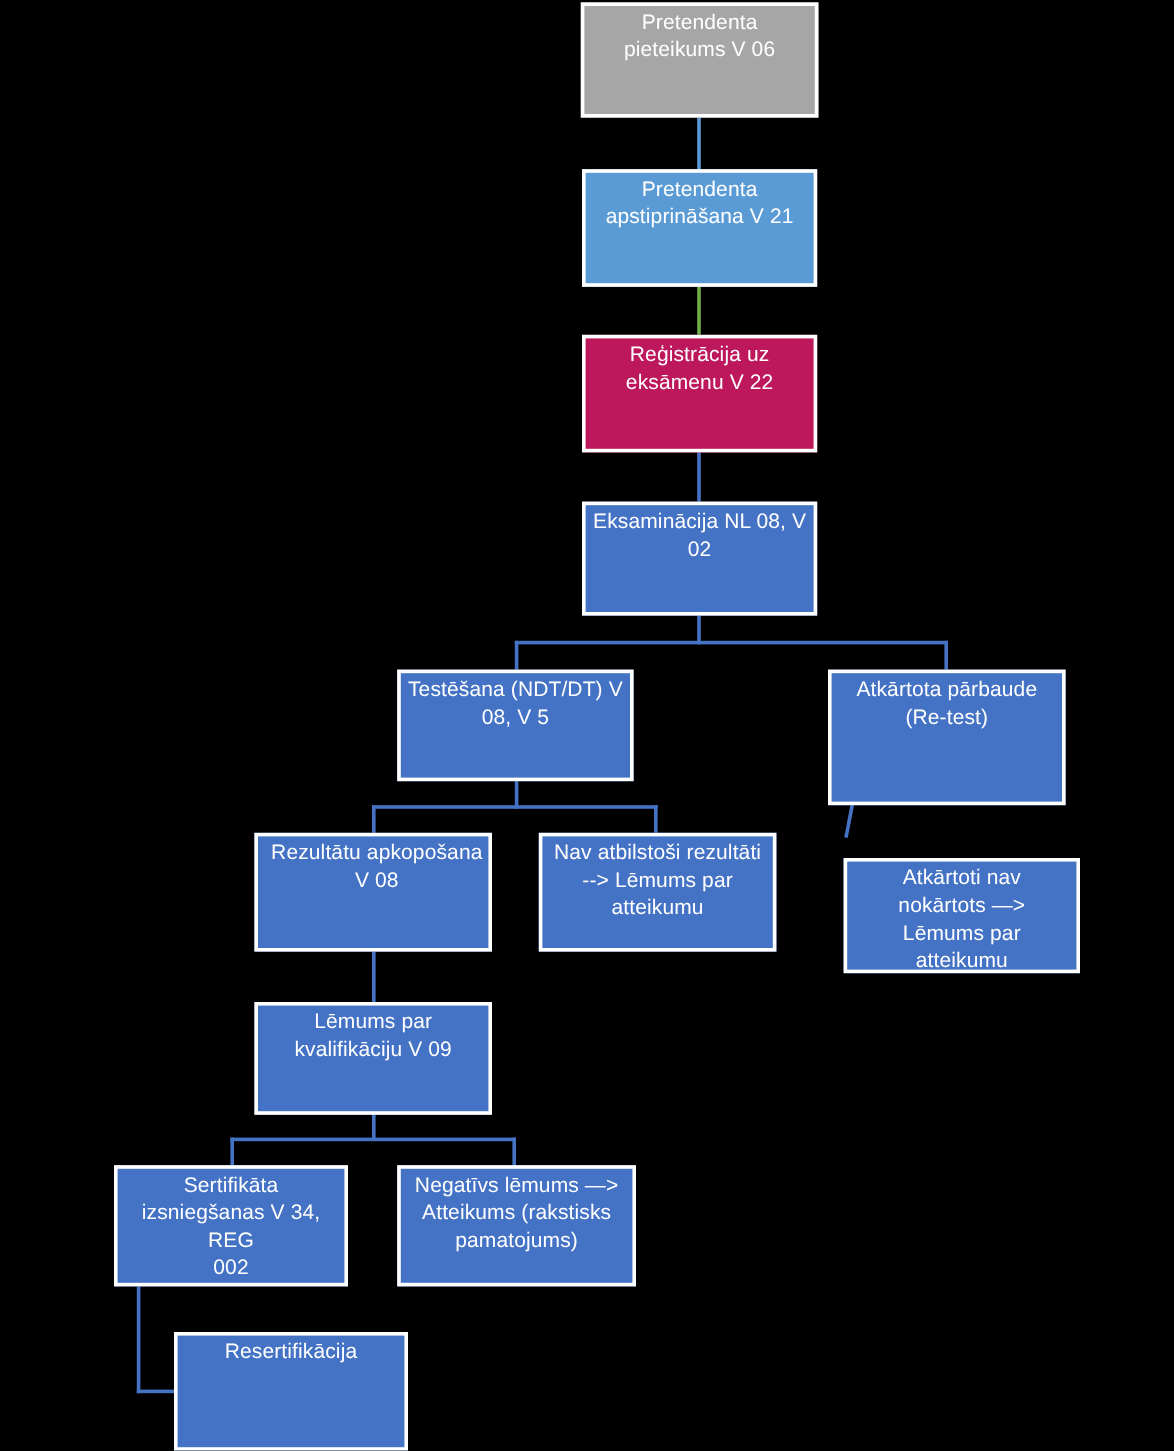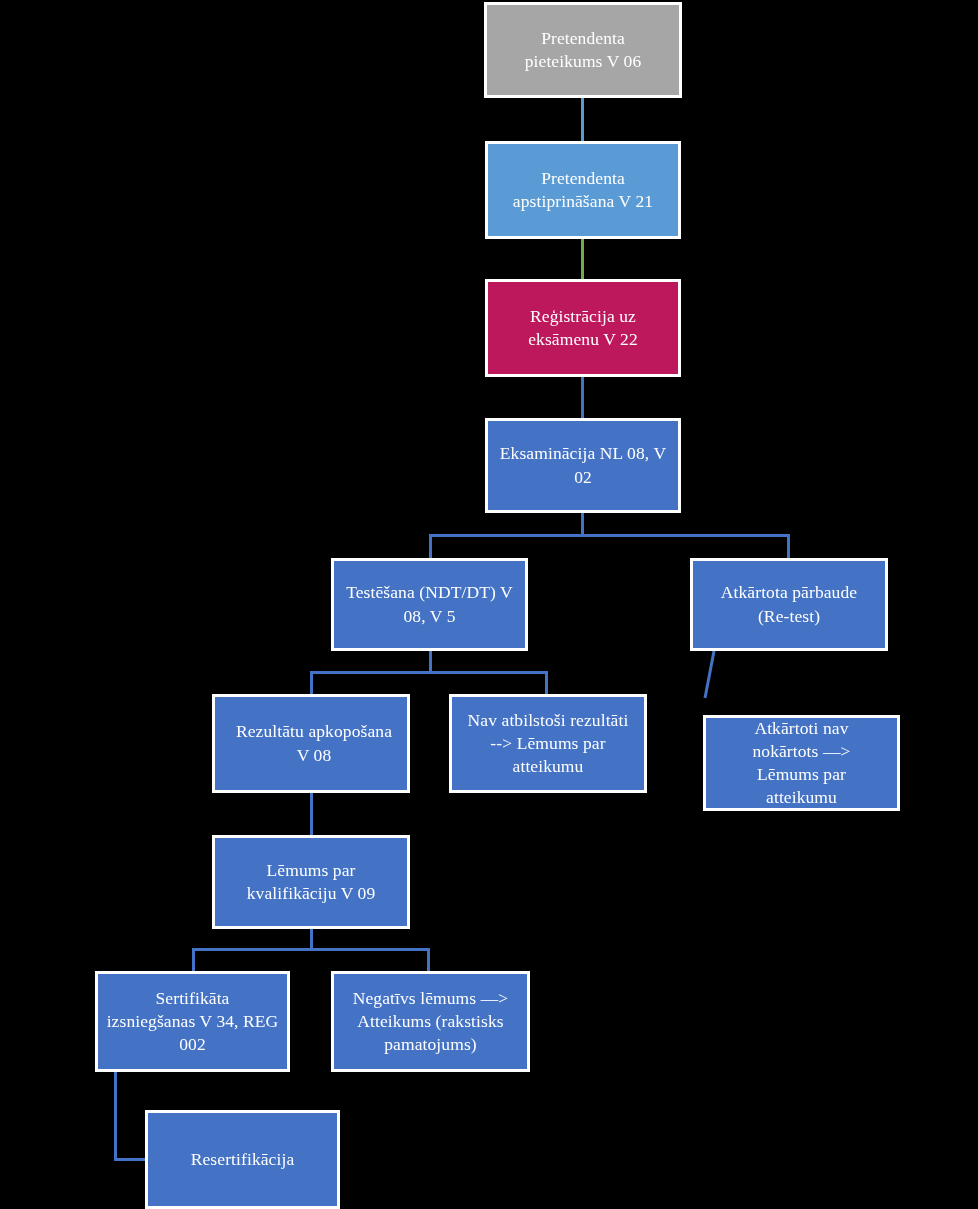--- a/index.html
+++ b/index.html
@@ -13,31 +13,29 @@
     height: 1209px;
     background: #000000;
     overflow: hidden;
     font-family: "Liberation Sans", sans-serif;
   }
   .node {
     position: absolute;
     box-sizing: border-box;
     border: 3px solid #ffffff;
     display: flex;
-    align-items: center;
     justify-content: center;
     text-align: center;
     color: #ffffff;
     font-size: 17.5px;
     line-height: 1.32;
     letter-spacing: 0.1px;
     padding: 2px 4px;
     z-index: 3;
     white-space: pre-line;
-    font-family: Liberation Serif, serif;
   }
   .node.gray  { background: #a6a6a6; }
   .node.lblue { background: #5b9bd5; }
   .node.green { background: #be185d; }
   .node.blue  { background: #4472c4; }
 
   .conn {
     position: absolute;
     z-index: 1;
   }
@@ -106,21 +104,21 @@
   <div class="node blue" style="left:485px; top:418px; width:196px; height:95px;">
     <span>Eksaminācija NL 08, V
 02</span>
   </div>
 
   <div class="node blue" style="left:331px; top:558px; width:197px; height:93px;">
     <span>Testēšana  (NDT/DT) V
 08, V 5</span>
   </div>
 
-  <div class="node blue" style="left:690px; top:558px; width:198px; height:93px;">
+  <div class="node blue" style="left:690px; top:558px; width:198px; height:113px;">
     <span>Atkārtota pārbaude
 (Re-test)</span>
   </div>
 
   <div class="node blue" style="left:212px; top:694px; width:198px; height:99px;padding-left:10px;">
     <span>Rezultātu apkopošana
 V 08</span>
   </div>
 
   <div class="node blue" style="left:449px; top:694px; width:198px; height:99px;">

